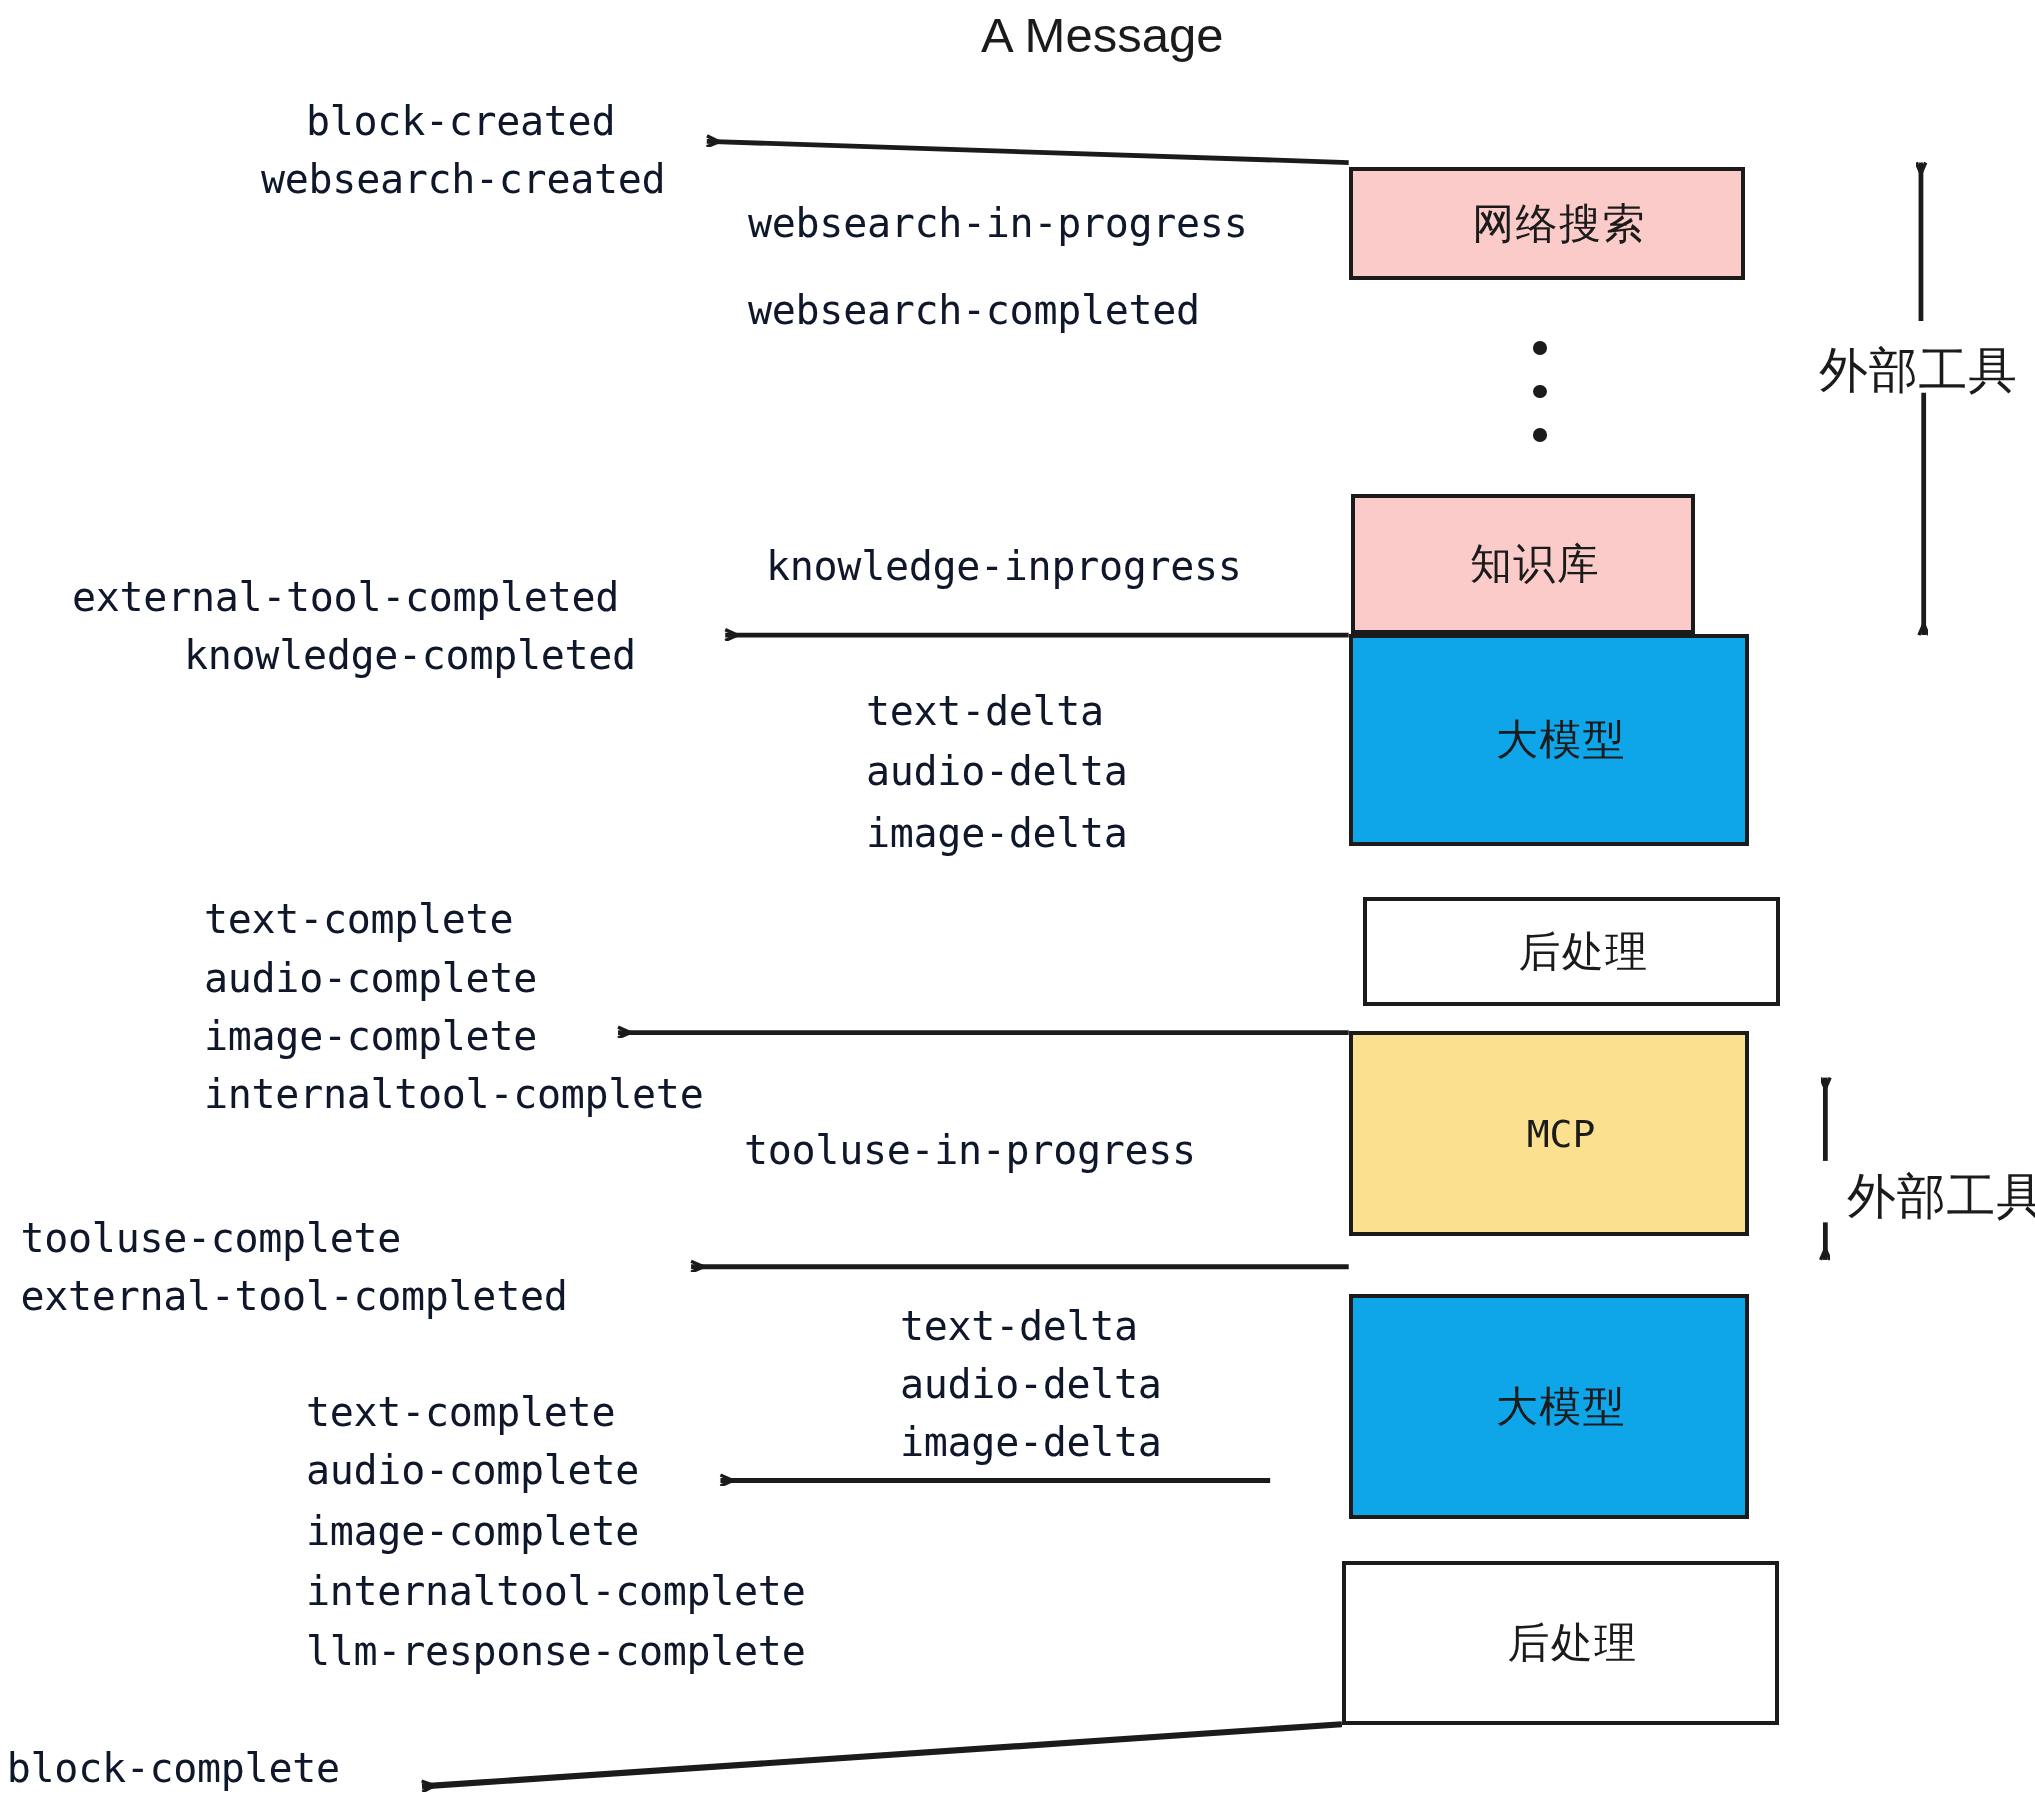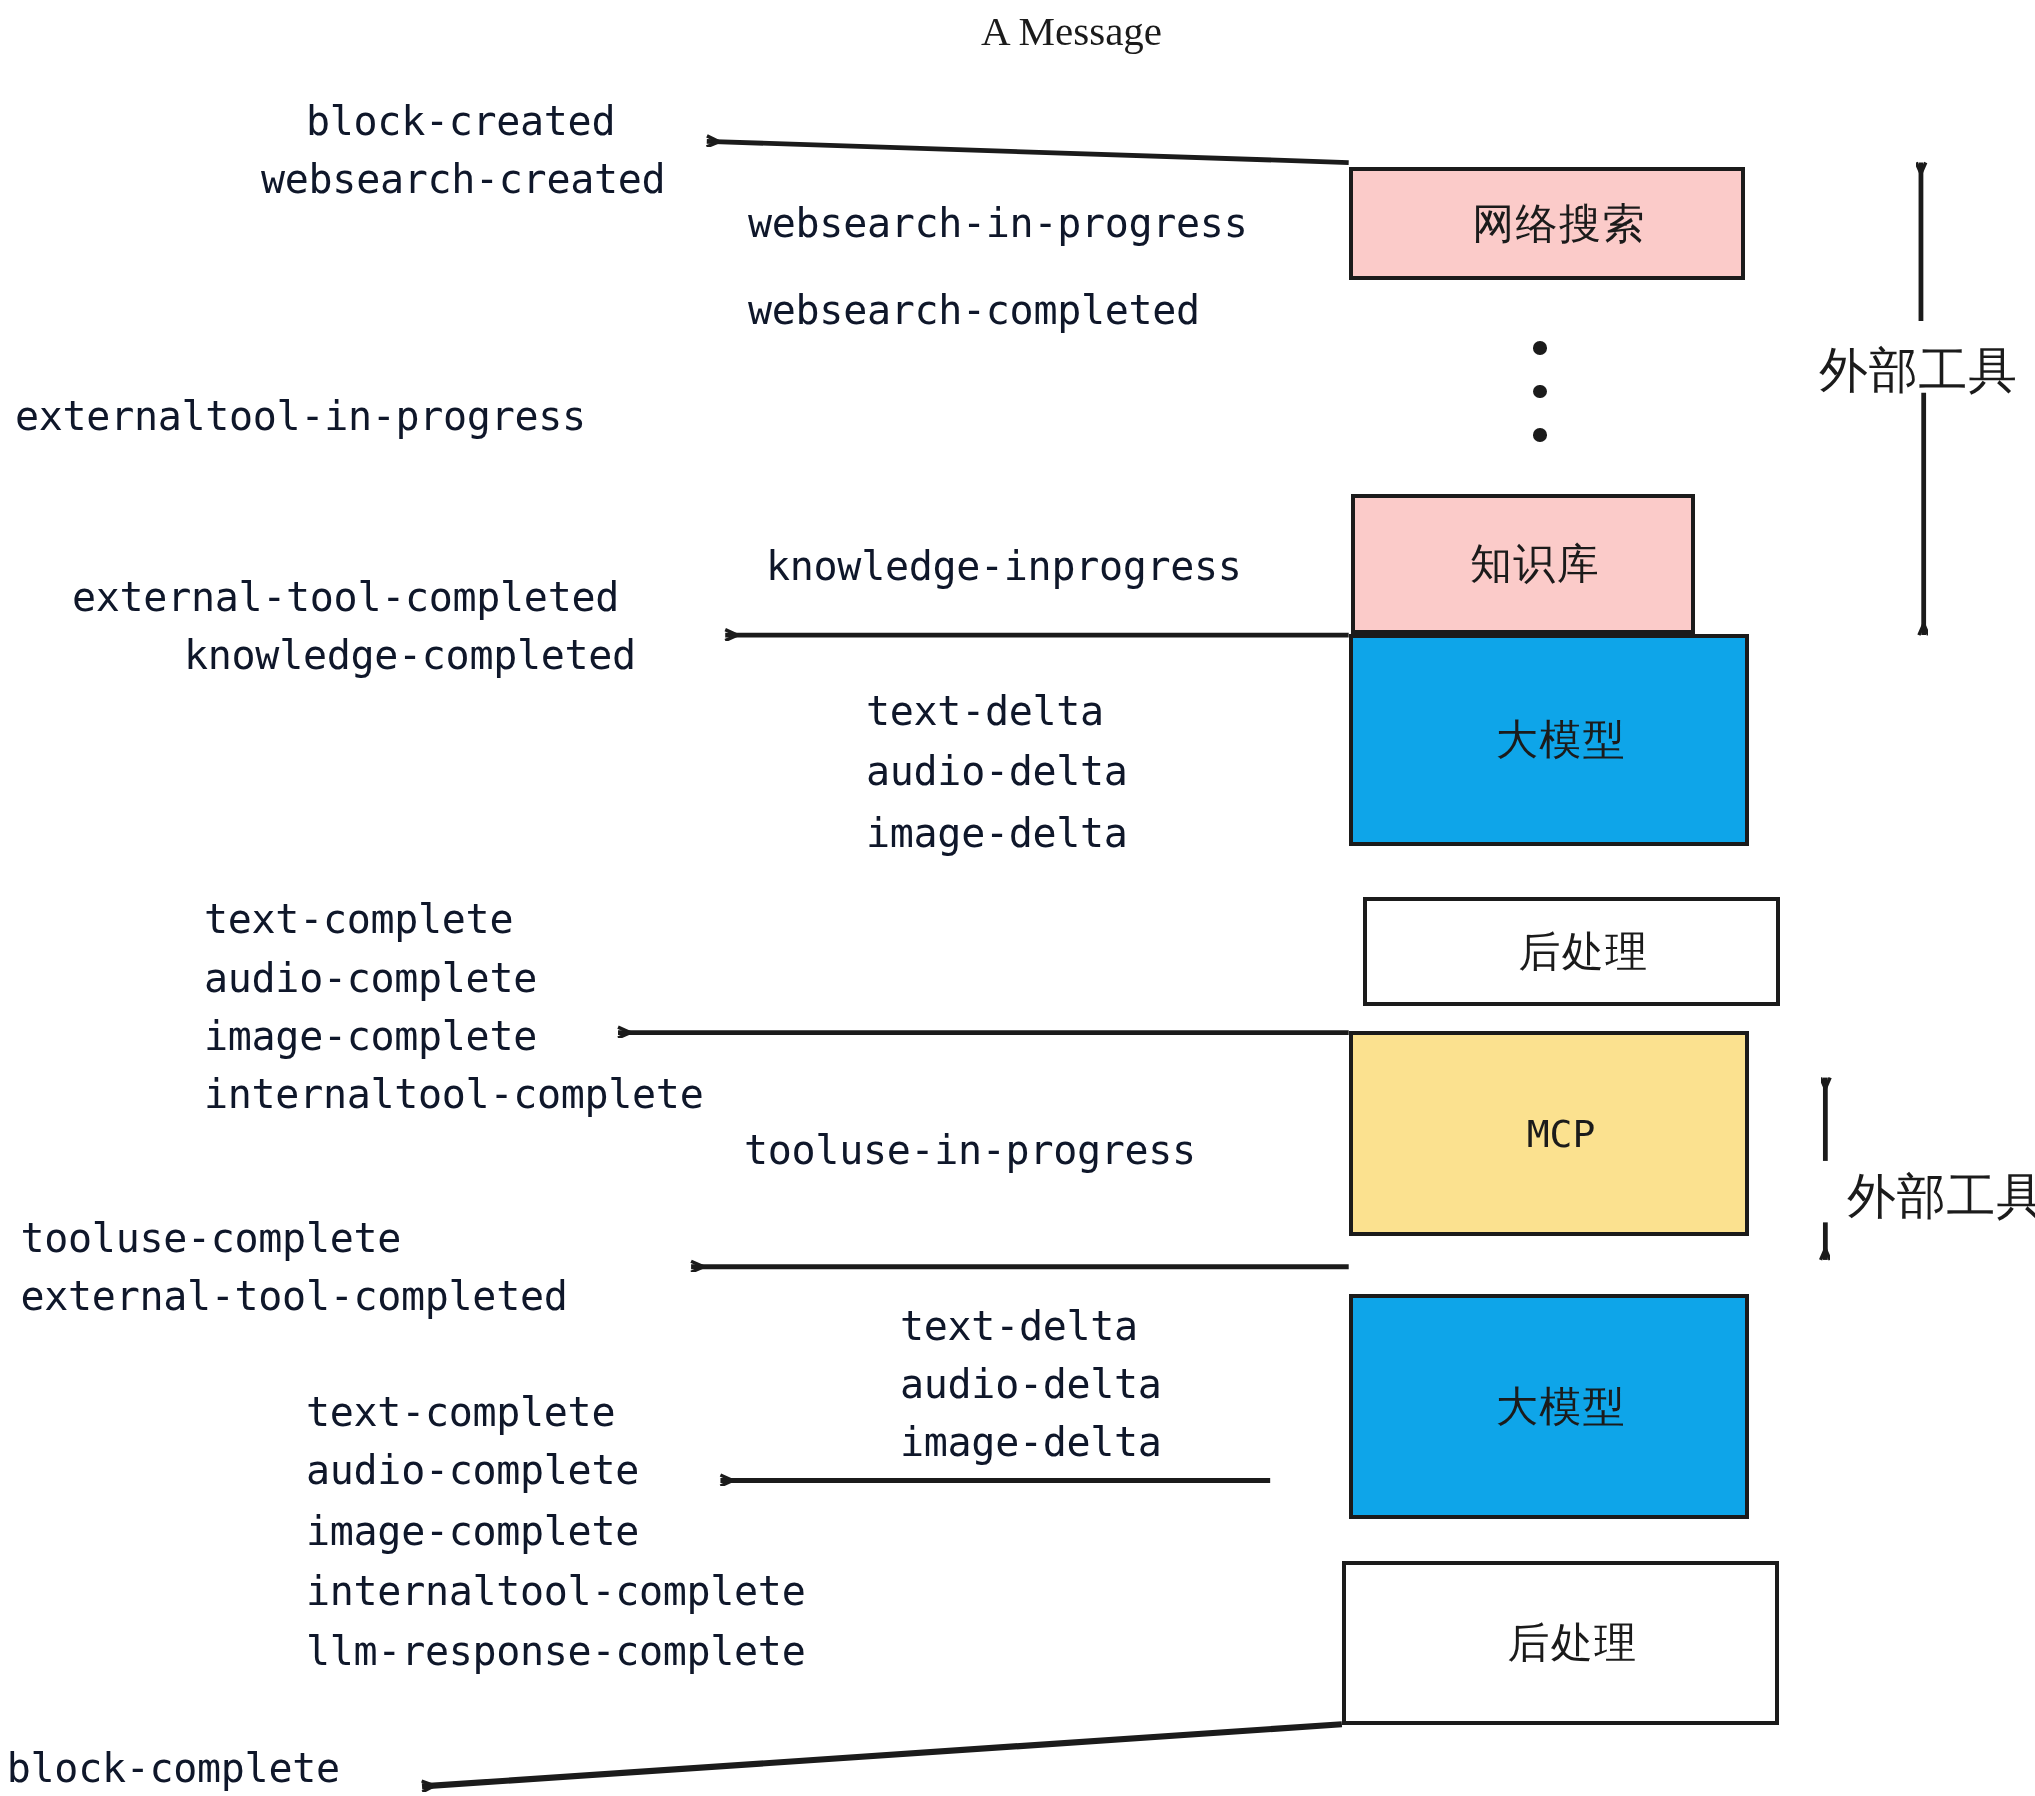--- a/index.html
+++ b/index.html
@@ -18,22 +18,22 @@
     font-family:"DejaVu Sans Mono", monospace;
     font-size:40px;
     line-height:1.0;
     color:#0f172a;
     white-space:pre;
     letter-spacing:-0.3px;
   }   
 
   .title{
     position:absolute;
-    font-family:Liberation Serif, serif;
-    font-size:41px;
+    font-family:Liberation Sans, sans-serif;
+    font-size:49px;
     color:#1b1b1b;
     white-space:pre;
   }
 
   
   .box{
     position:absolute;
     box-sizing:border-box;
     border:4.1px solid #1b1b1b;
     display:flex;align-items:center;justify-content:center;
@@ -135,21 +135,20 @@
 
   <div class="sidelabel" style="left:1819px;top:338px;">外部工具</div>
   <div class="sidelabel" style="left:1847px;top:1164px;">外部工具</div>
 
   <div class="tx" style="left:306px;top:101px;">block-created</div>
   <div class="tx" style="left:261px;top:159px;">websearch-created</div>
 
   <div class="tx" style="left:748px;top:203px;">websearch-in-progress</div>
   <div class="tx" style="left:748px;top:290px;">websearch-completed</div>
 
-  <div class="tx" style="left:15px;top:396px;">externaltool-in-progress</div>
 
   <div class="tx" style="left:766px;top:546px;">knowledge-inprogress</div>
   <div class="tx" style="left:72px;top:577px;">external-tool-completed</div>
   <div class="tx" style="left:184px;top:635px;">knowledge-completed</div>
 
   <div class="tx" style="left:866px;top:691px;">text-delta</div>
   <div class="tx" style="left:866px;top:751px;">audio-delta</div>
   <div class="tx" style="left:866px;top:813px;">image-delta</div>
 
   <div class="tx" style="left:204px;top:899px;">text-complete</div>

